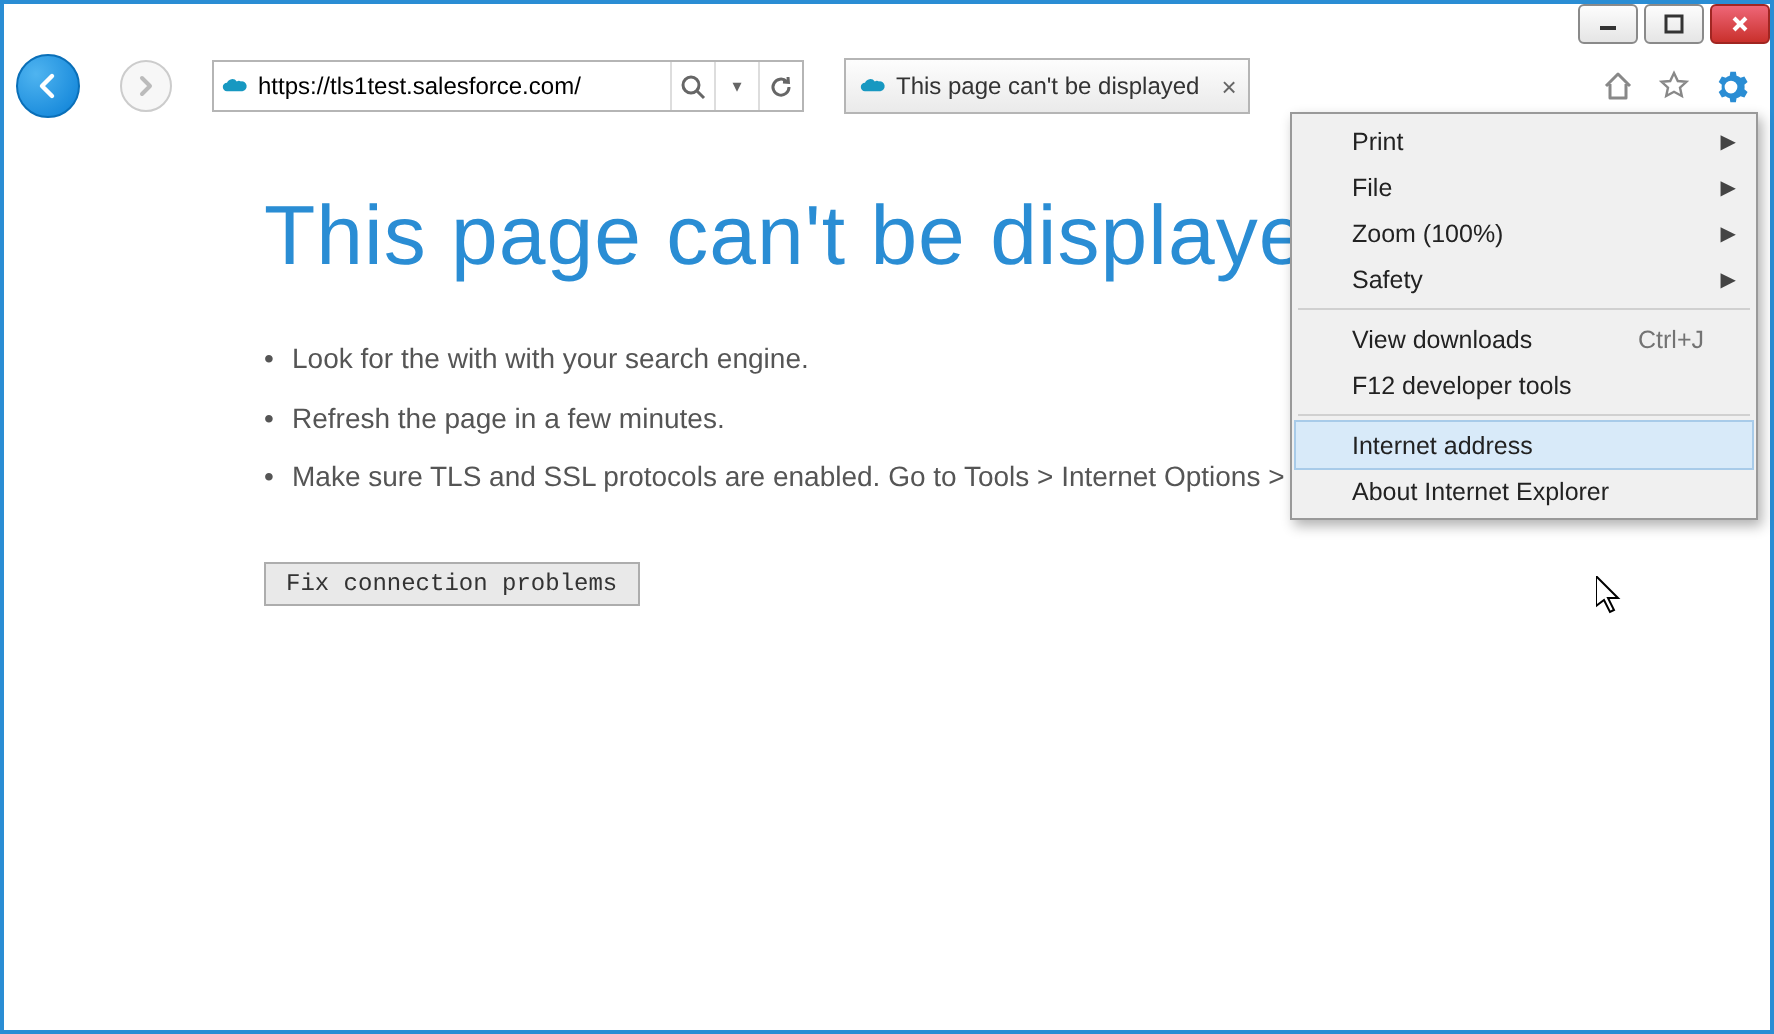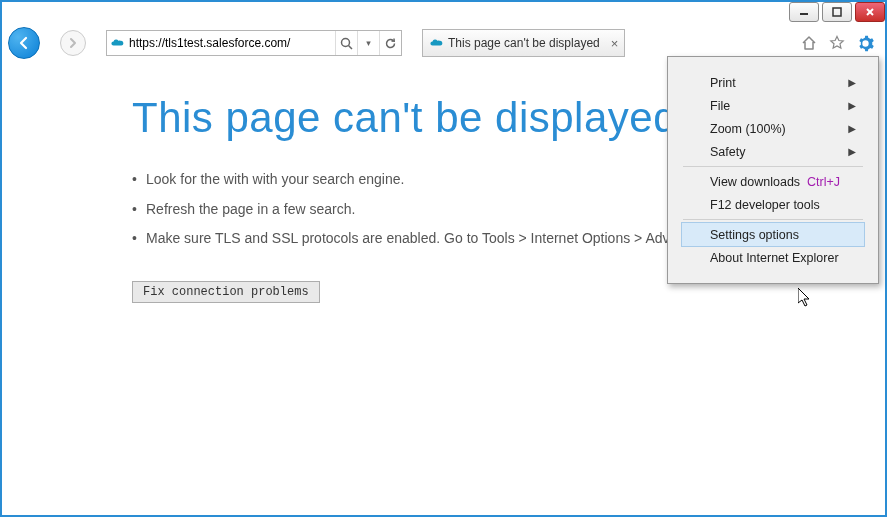--- a/index.html
+++ b/index.html
@@ -26,25 +26,25 @@
   .nav-ico { display:flex; align-items:center; justify-content:center; width:20px; height:20px; }
   .gear-active { color:#2a8dd4; }
 
   .content { padding: 34px 30px 0 130px; position:relative; height: calc(100% - 58px); }
   .h1 { font-size: 42px; font-weight:300; color:#2a8dd4; letter-spacing:0.5px; margin-bottom:28px; }
   .bullets { list-style:none; }
   .bullets li { font-size:14px; color:#555; margin-bottom:10px; padding-left:14px; position:relative; line-height:1.4; max-width:720px;}
   .bullets li::before { content:"•"; position:absolute; left:0; }
   .fix-btn { margin-top:22px; border:1px solid #adadad; background:#e9e9e9; padding:3px 10px; font-size:12px; color:#333; cursor:pointer;font-family:Liberation Mono, monospace; }
 
-  .menu { position:absolute; top:54px; right:6px; width:212px; background:#f0f0f0; border:1px solid #999; box-shadow:2px 3px 6px rgba(0,0,0,0.3); padding:14px; font-size:12.5px; color:#222; z-index:50;}
+  .menu { position:absolute; top:54px; right:6px; width:234px; background:#f0f0f0; border:1px solid #999; box-shadow:2px 3px 6px rgba(0,0,0,0.3); padding:2px; font-size:12.5px; color:#222; z-index:50;}
   .menu-item { height:23px; display:flex; align-items:center; padding:0 24px 0 28px; position:relative; cursor:default; }
   .menu-item:hover, .menu-item.hl { background:#d8eaf9; outline:1px solid #a8cbe9; }
   .menu-item .arrow { position:absolute; right:8px; font-size:10px; color:#444; }
-  .menu-item .shortcut { position:absolute; right:24px; color:#a21caf; }
+  .menu-item .shortcut { position:absolute; right:24px; color:#737373; }
   .menu-sep { height:1px; background:#d0d0d0; margin:3px 1px; }
 
   .cursor { position:absolute; left:796px; top:286px; z-index:60; pointer-events:none; }
 
   .cloud-svg { width:14px; height:11px; }
 </style>
 </head>
 <body>
 
 <div class="window-frame">
@@ -130,21 +130,21 @@
             <path d="M8 5a3 3 0 100 6 3 3 0 000-6zm6.4 3c0 .4 0 .8-.1 1.1l1.5 1.2-1.5 2.6-1.8-.6c-.6.5-1.2.8-1.9 1l-.3 1.9H7.7l-.3-1.9c-.7-.2-1.3-.5-1.9-1l-1.8.6-1.5-2.6 1.5-1.2c-.1-.3-.1-.7-.1-1.1s0-.8.1-1.1L2.2 5.7l1.5-2.6 1.8.6c.6-.5 1.2-.8 1.9-1L7.7.8h2.6l.3 1.9c.7.2 1.3.5 1.9 1l1.8-.6 1.5 2.6-1.5 1.2c.1.3.1.7.1 1.1z" fill="#2a8dd4"></path>
           </svg>
         </span>
     </div>
   </div>
 
   <div class="content">
     <div class="h1">This page can't be displayed</div>
     <ul class="bullets">
       <li>Look for the with with your search engine.</li>
-      <li>Refresh the page in a few search.</li>
+      <li>Refresh the page in a few minutes.</li>
       <li>Make sure TLS and SSL protocols are enabled. Go to Tools &gt; Internet Options &gt; Advanced &gt; Settings &gt; Security</li>
     </ul>
     <button class="fix-btn">Fix connection problems</button>
   </div>
 
   <div class="menu">
     <div class="menu-item">
         <span>Print</span>
         <span class="arrow">▶</span>
       </div>
@@ -163,21 +163,21 @@
     <div class="menu-sep"></div>
     <div class="menu-item">
         <span>View downloads</span>
         <span class="shortcut">Ctrl+J</span>
       </div>
     <div class="menu-item">
         <span>F12 developer tools</span>
       </div>
     <div class="menu-sep"></div>
     <div class="menu-item hl">
-        <span>Settings options</span>
+        <span>Internet address</span>
       </div>
     <div class="menu-item">
         <span>About Internet Explorer</span>
       </div>
   </div>
 
   <svg class="cursor" width="16" height="20" viewBox="0 0 16 20">
     <path d="M0 0 L0 15 L4 12 L7 18 L9 17 L6 11 L11 11 Z" fill="#fff" stroke="#000" stroke-width="1"></path>
   </svg>
 

